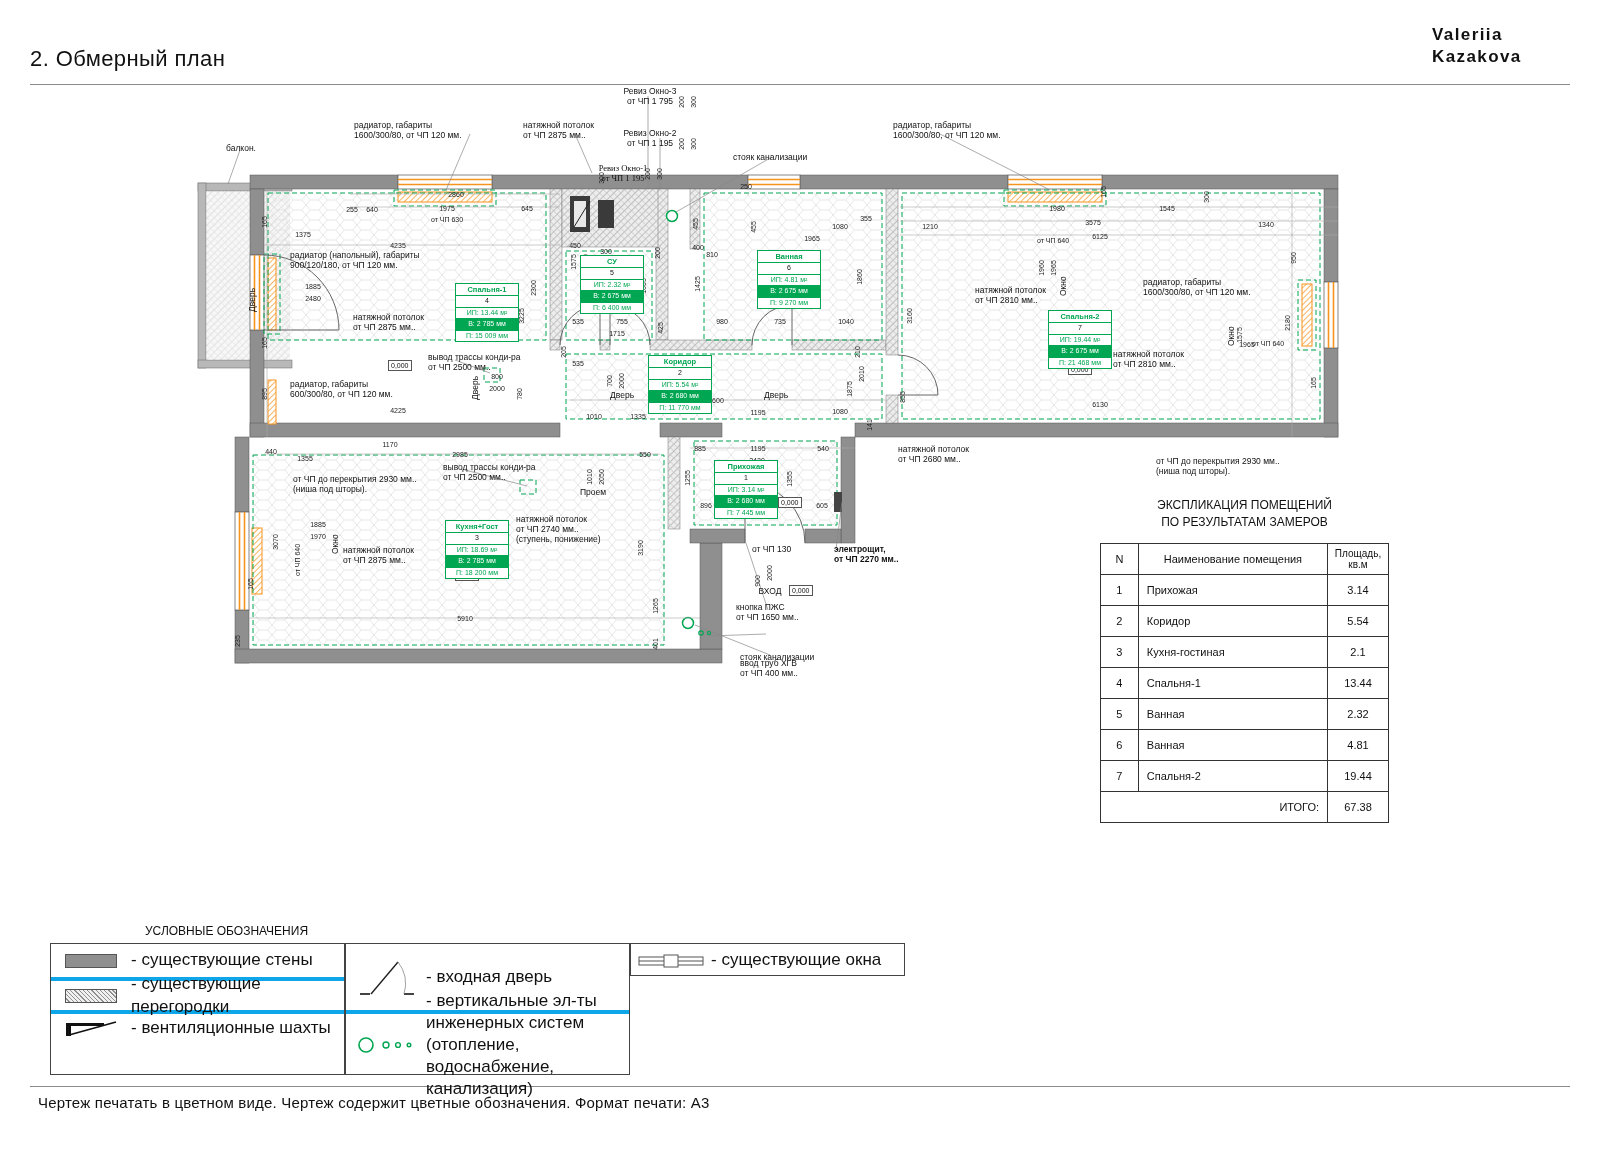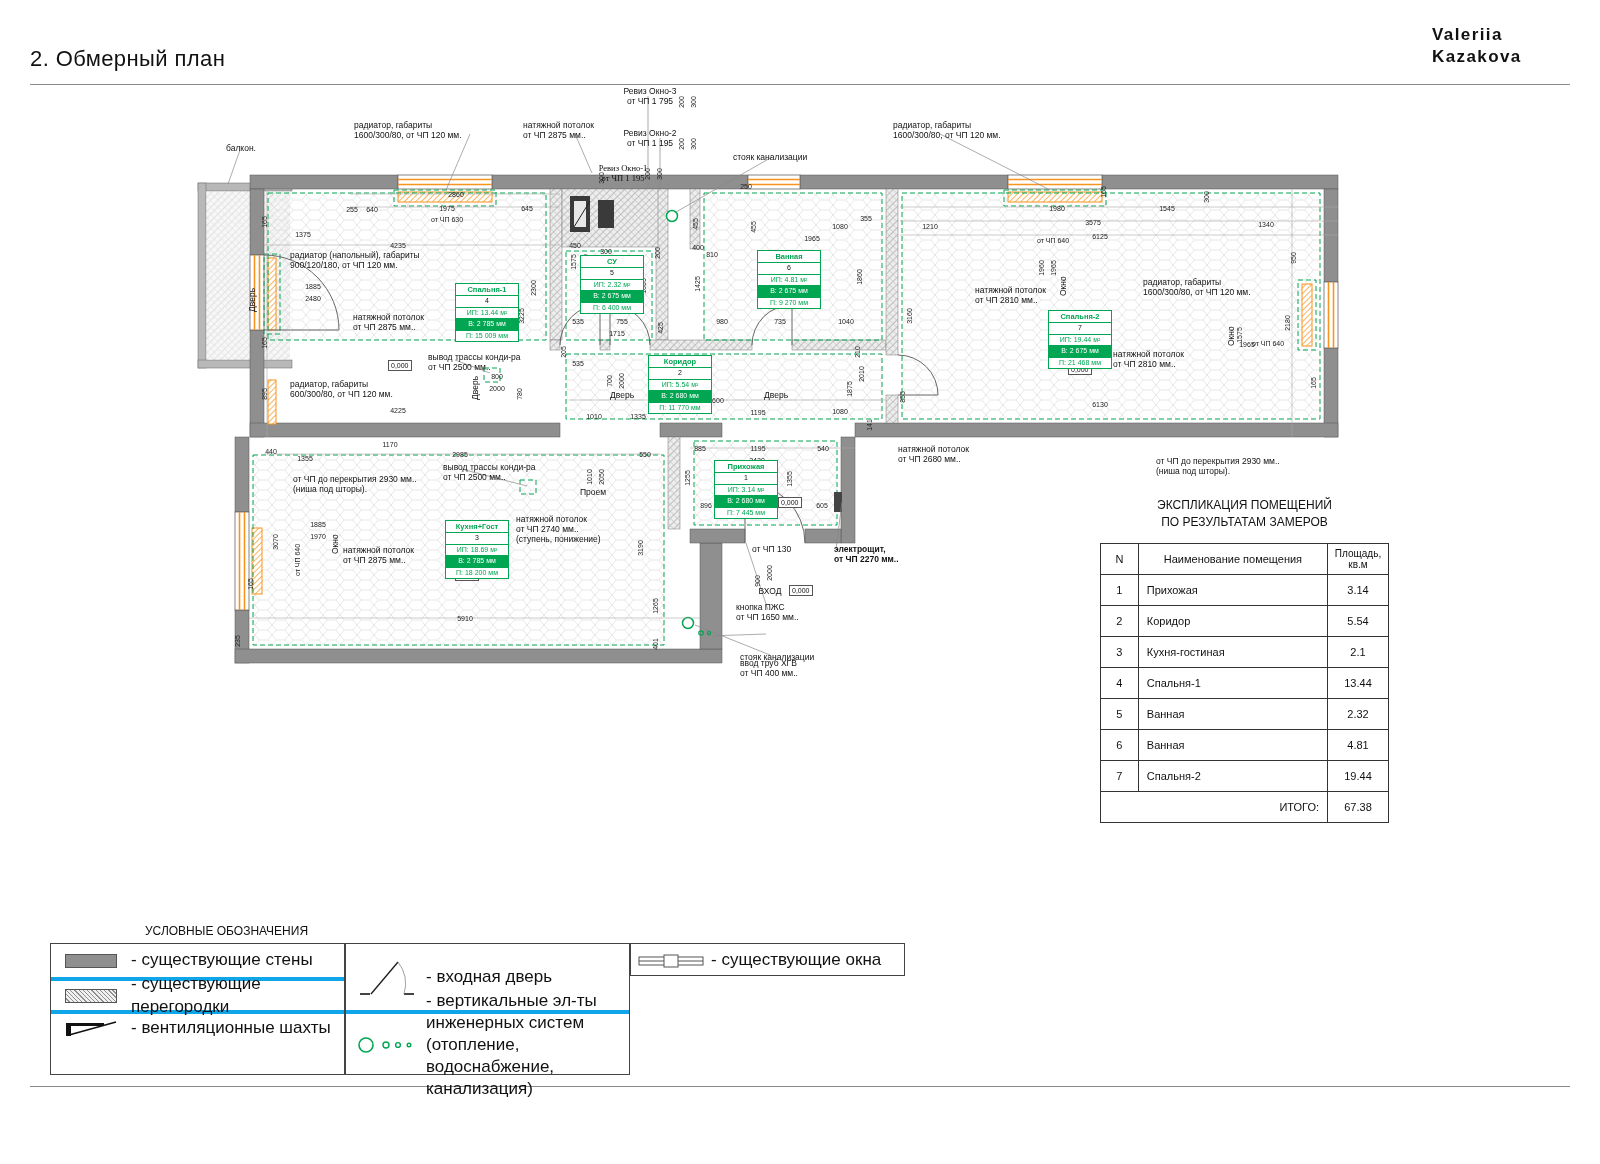--- a/index.html
+++ b/index.html
@@ -663,14 +663,15 @@
           <rect x="1" y="3" width="64" height="8" fill="#fff" stroke="#555" stroke-width="1"></rect>
           <line x1="1" y1="7" x2="65" y2="7" stroke="#555" stroke-width="1"></line>
           <rect x="26" y="1" width="14" height="12" fill="#fff" stroke="#555" stroke-width="1"></rect>
         </svg>
       </div>
       <div class="lg-label">- существующие окна</div>
     </div>
   </div>
 
   <div class="footer-rule"></div>
+  <div class="footer-note">Чертеж печатать в цветном виде. Чертеж содержит цветные обозначения. Формат печати: А3</div>
 
 </div>
 
 </body></html>

